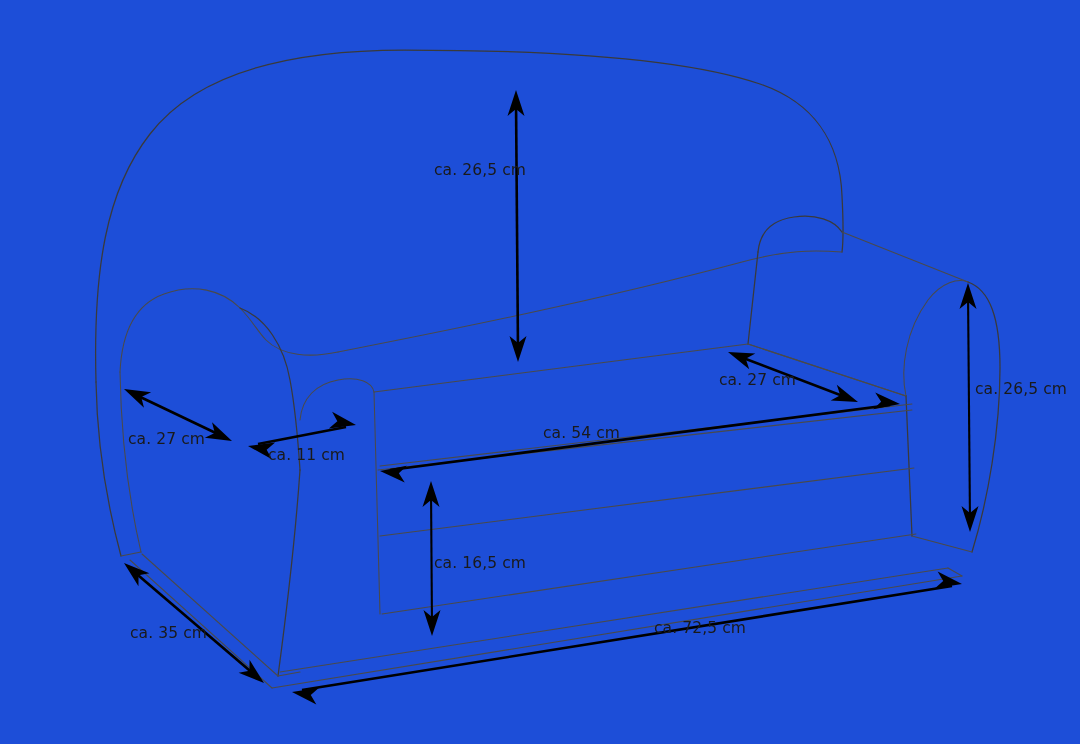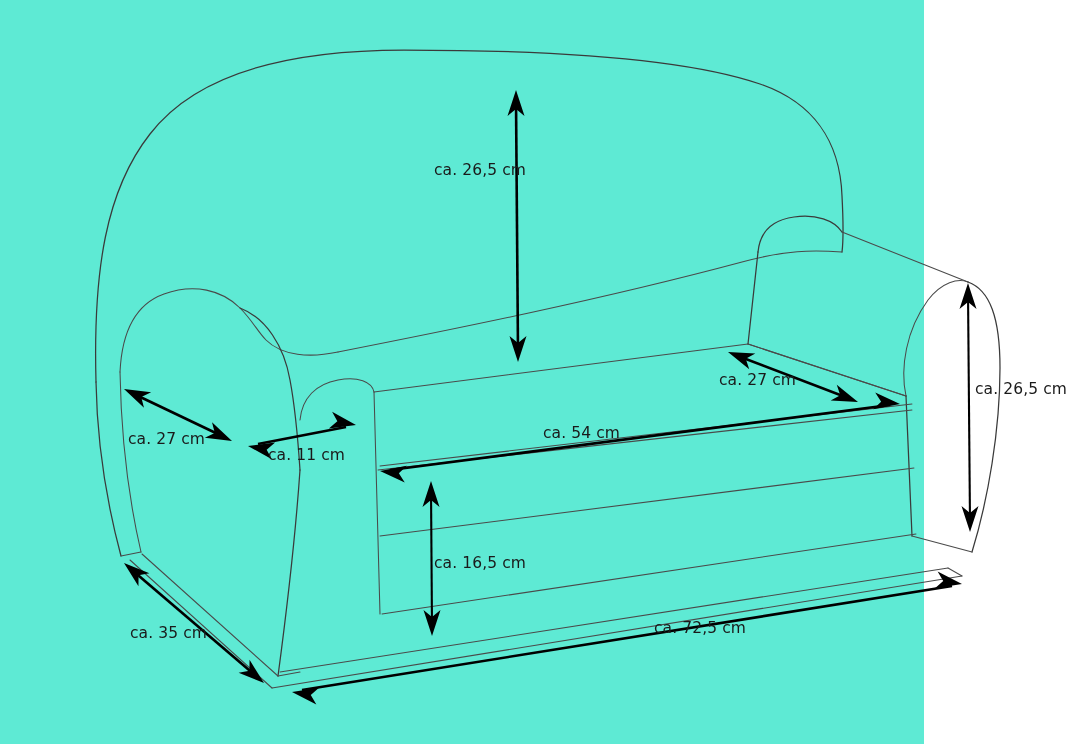--- a/index.html
+++ b/index.html
@@ -10,23 +10,23 @@
   }
   body {
     width: 1080px;
     height: 744px;
     font-family: "DejaVu Sans", "Liberation Sans", sans-serif;
     overflow: hidden;
     position: relative;
   }
   #stage {
     position: relative;
-    width: 924px;
+    width: 1080px;
     height: 744px;
-    background: #5eead4;
+    background: #1d4ed8;
   }
   svg#drawing {
     position: absolute;
     top: 0;
     left: 0;
     width: 1080px;
     height: 744px;
     display: block;
   }
   .outline {

